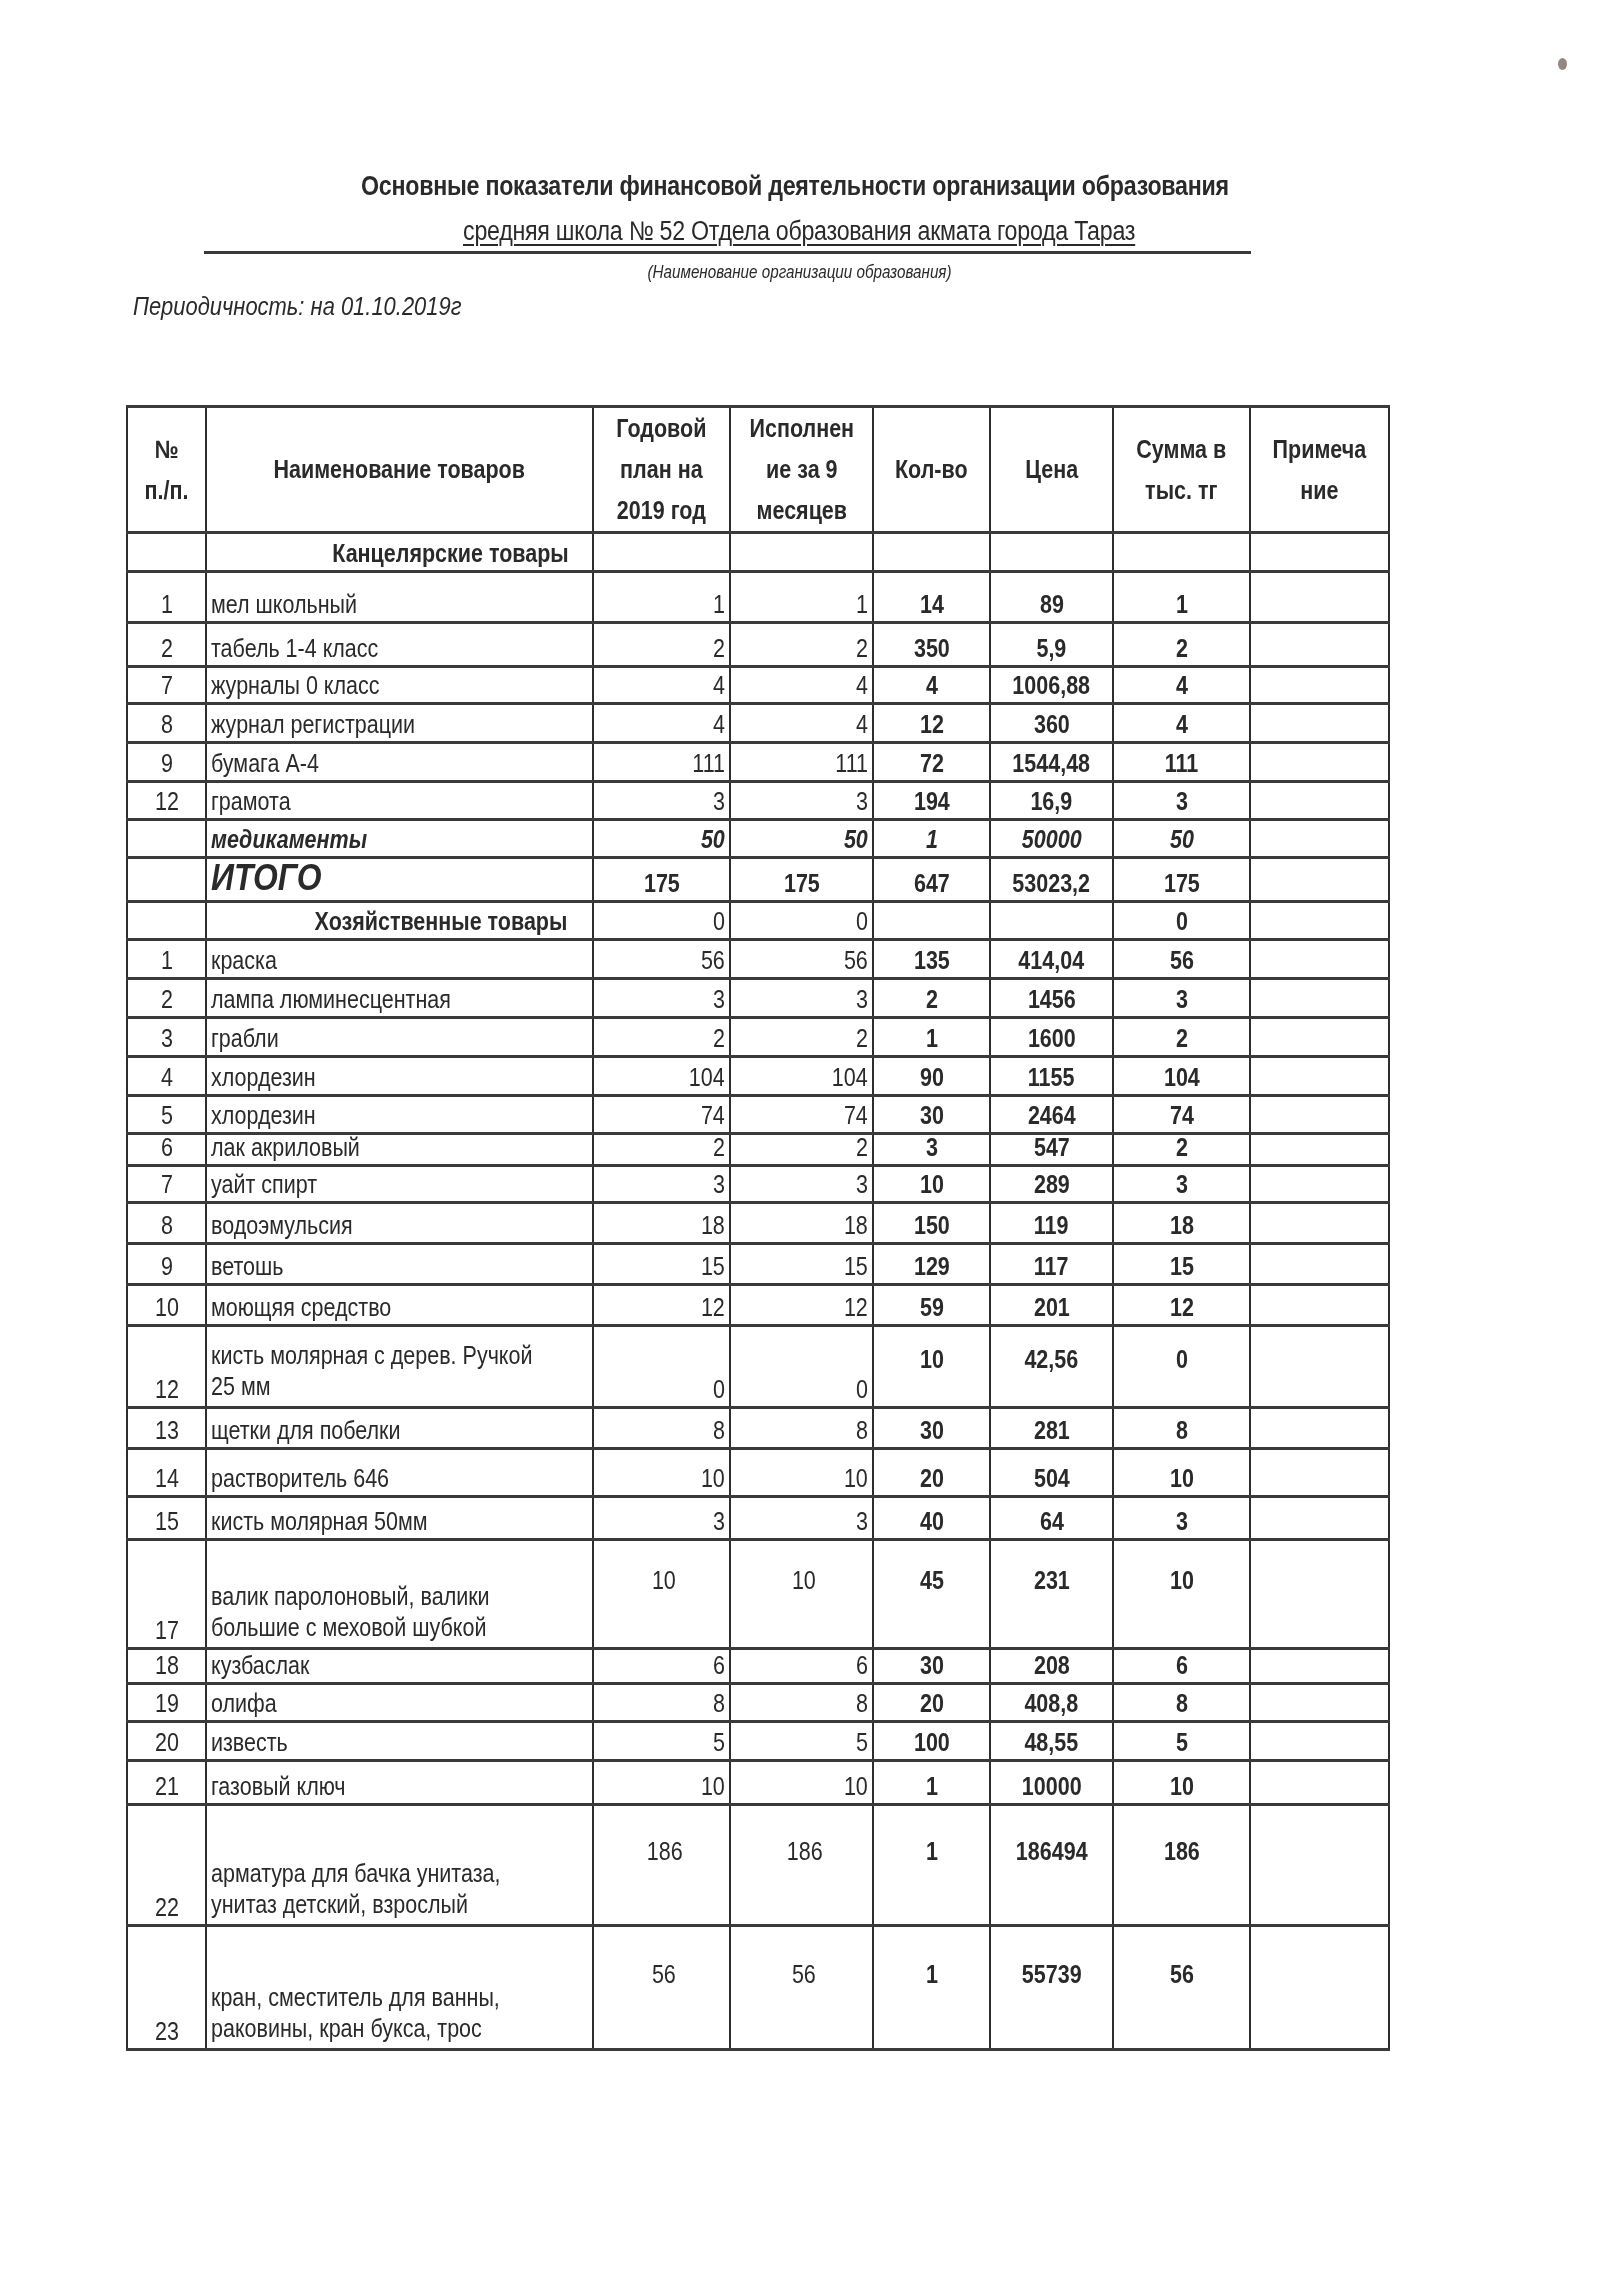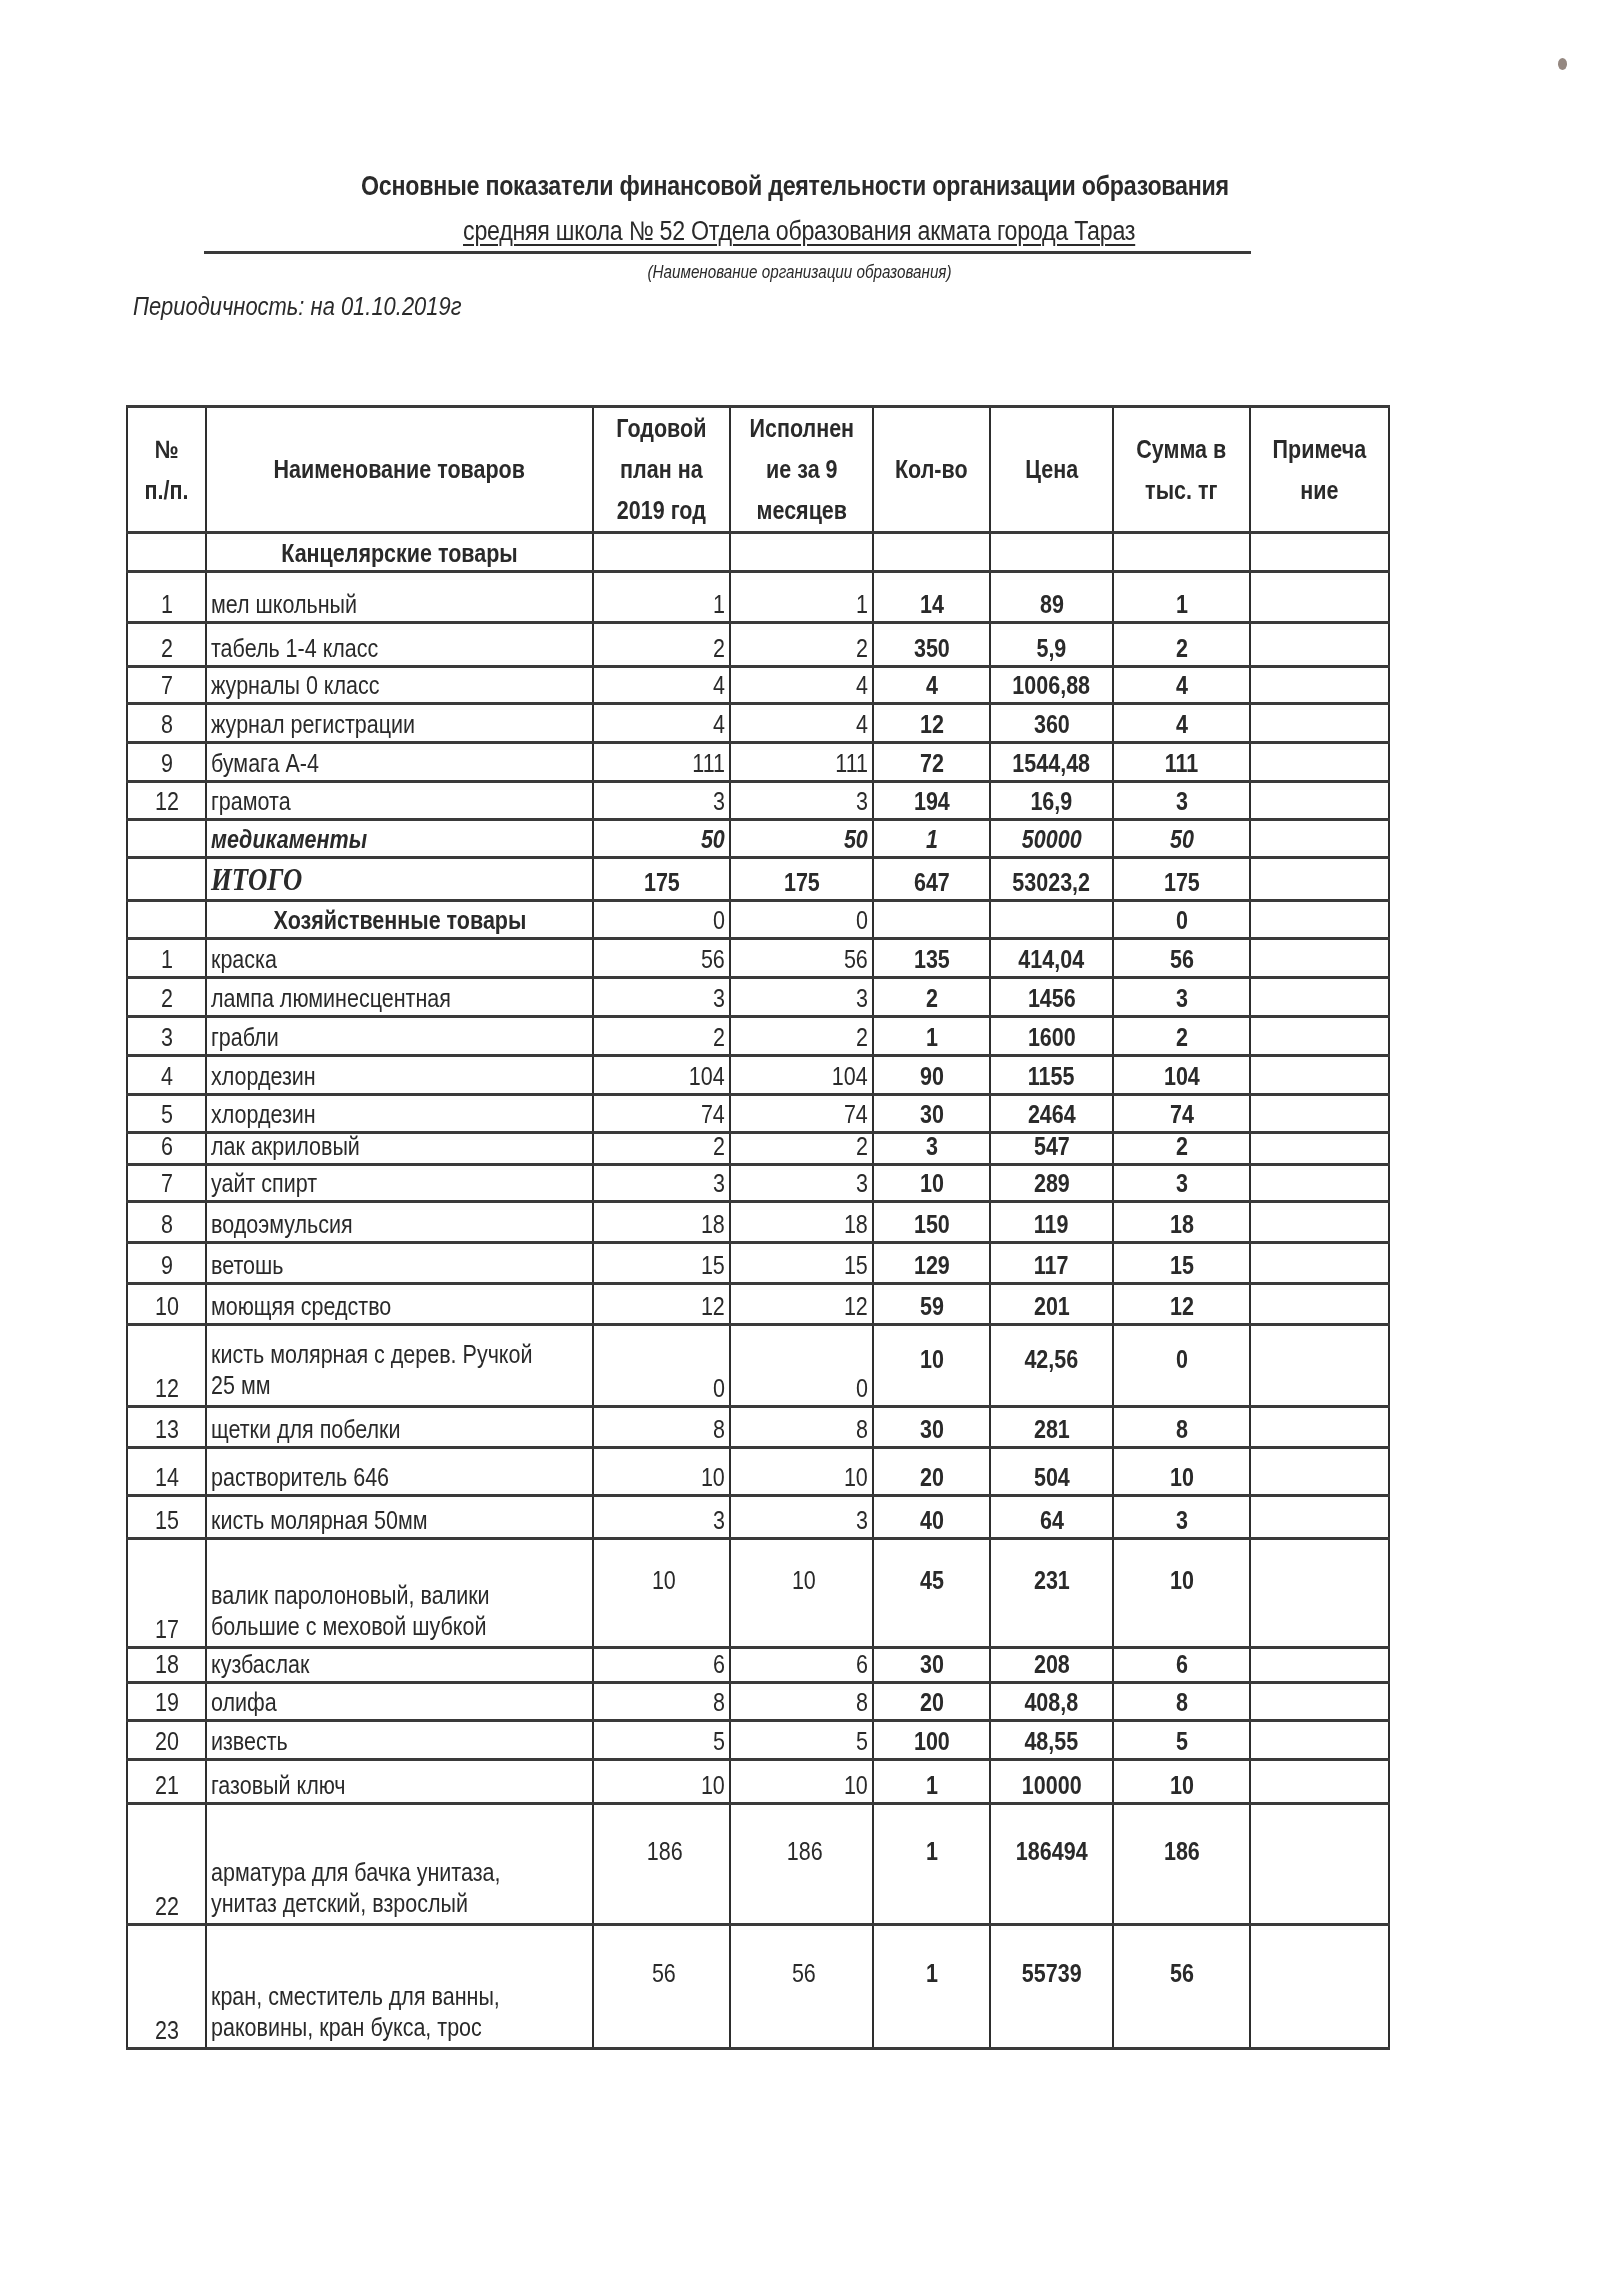--- a/index.html
+++ b/index.html
@@ -84,26 +84,26 @@
     line-height: 41px;
     white-space: normal;
   }
   .cell-inner { display: inline-block; transform: scaleX(0.86); }
   .c-no   { text-align: center; vertical-align: bottom; padding-bottom: 3.9px !important; }
   .c-name { text-align: left; vertical-align: bottom; padding-bottom: 3.9px !important; }
   .c-name .cell-inner { transform-origin: 0 50%; }
   .c-plan, .c-exec { text-align: right; vertical-align: bottom; padding-bottom: 3.9px !important; }
   .c-plan .cell-inner, .c-exec .cell-inner { transform-origin: 100% 50%; }
   .c-qty, .c-price, .c-sum { text-align: center; font-weight: bold; vertical-align: bottom; padding-bottom: 3.9px !important; }
-  tr.section td.c-name { font-weight: bold; text-align: center; }
+  tr.section td.c-name { font-weight: bold; text-align: right; }
   tr.section td.c-name .cell-inner { transform-origin: 50% 50%; }
   tr.bold-italic td.c-name { font-weight: bold; font-style: italic; }
   tr.bold-italic td.c-plan, tr.bold-italic td.c-exec { font-weight: bold; font-style: italic; }
   tr.bold-italic td.c-qty, tr.bold-italic td.c-price, tr.bold-italic td.c-sum { font-style: italic; }
-  tr.total td.c-name { font-weight: bold; font-style: italic; font-size: 31px; font-family: Liberation Serif, serif; }
+  tr.total td.c-name { font-weight: bold; font-style: italic; font-size: 37px; }
   tr.total td.c-plan, tr.total td.c-exec { font-weight: bold; text-align: center; }
   tr.total td.c-plan .cell-inner, tr.total td.c-exec .cell-inner { transform-origin: 50% 50%; }
   tr.multi td.c-name { white-space: normal; line-height: 31px; }
   tr.multi td.c-plan, tr.multi td.c-exec { text-align: center; }
   tr.multi-top td.c-plan, tr.multi-top td.c-exec,
   tr.multi-top td.c-qty, tr.multi-top td.c-price, tr.multi-top td.c-sum {
     vertical-align: middle; padding-bottom: 26px !important;
   }
   tr.multi-mid td.c-qty, tr.multi-mid td.c-price, tr.multi-mid td.c-sum {
     vertical-align: middle; padding-bottom: 13px !important;

